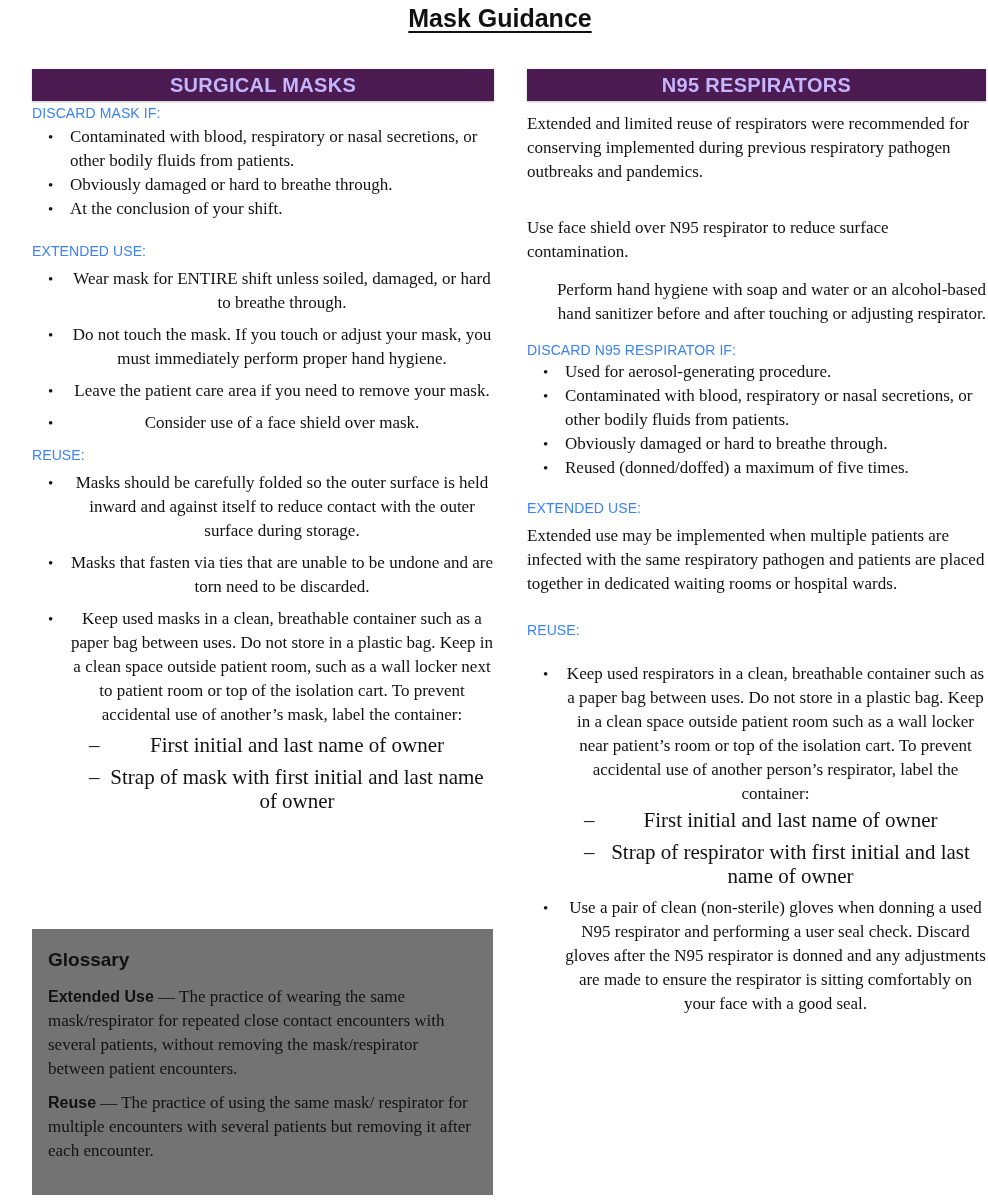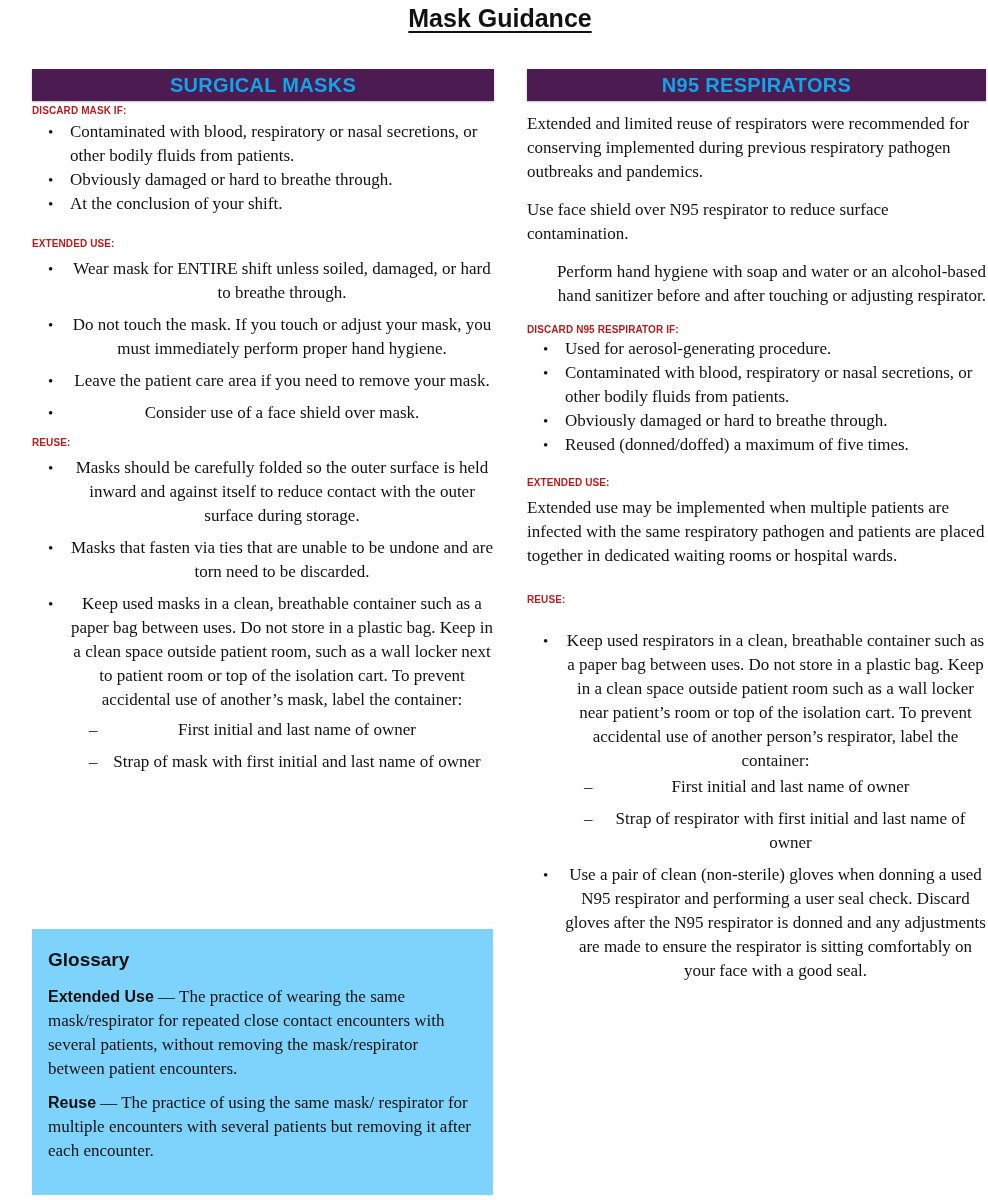--- a/index.html
+++ b/index.html
@@ -9,41 +9,41 @@
   }
   .title {
     position: absolute; top: 4px; left: 0; width: 1000px; text-align: center;
     font-family: "Liberation Sans", sans-serif; font-weight: bold; font-size: 25px;
     text-decoration: underline; text-underline-offset: 4px; color: #111;
   }
   .col { position: absolute; top: 69px; }
   .col-left { left: 32px; width: 462px; }
   .col-right { left: 527px; width: 459px; }
   .banner {
-    height: 32px; background: #4b1b52; color: #0ea5e9;
+    height: 32px; background: #4b1b52; color: #c4b5fd;
     font-family: "Liberation Sans", sans-serif; font-weight: bold; font-size: 20px;
     text-align: center; line-height: 32px; letter-spacing: 0.3px;
     box-shadow: 0 1px 2px rgba(0,0,0,0.25);
   }
   .h {
-    font-family: "Liberation Sans", sans-serif; font-weight: bold; font-size: 10px;
-    color: #b91c1c; letter-spacing: 0.1px;
+    font-family: "Liberation Sans", sans-serif; font-weight: normal; font-size: 14px;
+    color: #3b82f6; letter-spacing: 0.1px;
   }
   .p { font-size: 17px; line-height: 24px; }
   ul.bul { list-style: none; }
   ul.bul > li { position: relative; padding-left: 38px; font-size: 17px; line-height: 24px; }
   ul.bul > li::before { content: "\2022"; position: absolute; left: 16px; top: 0; font-size: 15px; }
   ul.bul.tight > li { margin-bottom: 0; }
   ul.bul.spaced > li { margin-bottom: 8px; text-align: center; }
   ul.dash { list-style: none; margin-top: 6px; }
-  ul.dash > li { position: relative; padding-left: 30px; font-size: 17px; line-height: 24px; margin-bottom: 8px; }
+  ul.dash > li { position: relative; padding-left: 30px; font-size: 21px; line-height: 24px; margin-bottom: 8px; }
   ul.dash > li::before { content: "\2013"; position: absolute; left: 19px; top: 0; }
   .glossary {
     position: absolute; left: 32px; top: 929px; width: 461px; height: 266px;
-    background: #7dd3fc; padding: 20px 16px 0 16px;
+    background: #737373; padding: 20px 16px 0 16px;
   }
   .glossary .gh { font-family: "Liberation Sans", sans-serif; font-weight: bold; font-size: 19px; margin-bottom: 14px; }
   .glossary .gp { font-size: 17px; line-height: 24px; margin-bottom: 10px; }
   .glossary .term { font-family: "Liberation Sans", sans-serif; font-weight: bold; font-size: 16px; }
 </style>
 </head>
 <body>
 
 <div class="title">Mask Guidance</div>
 
@@ -86,21 +86,21 @@
   </div>
   <div class="gp">
     <span class="term">Reuse</span><span> — The practice of using the same mask/ respirator for multiple encounters with several patients but removing it after each encounter.</span>
   </div>
 </div>
 
 <div class="col col-right">
   <div class="banner">N95 RESPIRATORS</div>
 
   <div class="p" style="margin-top:11px;">Extended and limited reuse of respirators were recommended for conserving implemented during previous respiratory pathogen outbreaks and pandemics.</div>
-  <div class="p" style="margin-top:14px;">Use face shield over N95 respirator to reduce surface contamination.</div>
+  <div class="p" style="margin-top:32px;">Use face shield over N95 respirator to reduce surface contamination.</div>
   <div class="p" style="margin-top:14px;text-align:right;">Perform hand hygiene with soap and water or an alcohol-based hand sanitizer before and after touching or adjusting respirator.</div>
 
   <div class="h" style="margin-top:16px;">DISCARD N95 RESPIRATOR IF:</div>
   <ul class="bul tight" style="margin-top:2px;">
     <li>Used for aerosol-generating procedure.</li>
     <li>Contaminated with blood, respiratory or nasal secretions, or other bodily fluids from patients.</li>
     <li>Obviously damaged or hard to breathe through.</li>
     <li>Reused (donned/doffed) a maximum of five times.</li>
   </ul>
 

